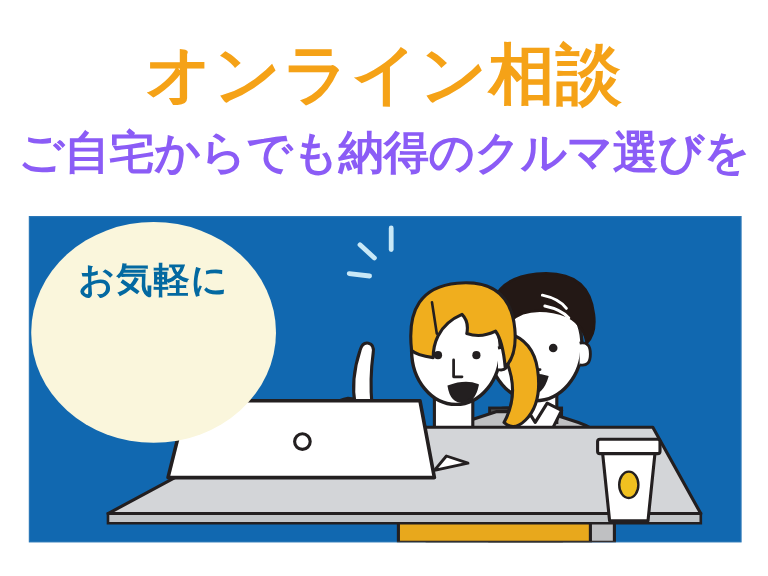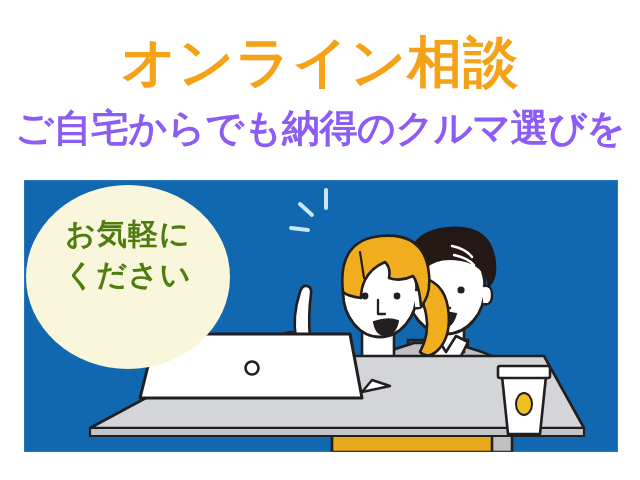--- a/index.html
+++ b/index.html
@@ -81,21 +81,21 @@
     height: 184px;
     border-radius: 50%;
     background: #FAF6DC;
   }
   .badge-text {
     position: absolute;
     left: 0;
     top: 28px;
     width: 204px;
     text-align: center;
-    color: #4d7c0f;
+    color: #0369a1;
     font-weight: bold;
     font-size: 30px;
     line-height: 41px;
     letter-spacing: 1px;
   }
   .badge-text .ln { display: block; }
 
   
   .art {
     position: absolute;
@@ -224,20 +224,19 @@
       <g>
         <path d="M478 196 l44 0 -6 58 -32 0 Z" fill="#FFFFFF" stroke="#231F20" stroke-width="2.6" stroke-linejoin="round"></path>
         <rect x="474" y="186" width="52" height="12" rx="2" fill="#FFFFFF" stroke="#231F20" stroke-width="2.6"></rect>
         <ellipse cx="500" cy="224" rx="8" ry="11" fill="#F0C020" stroke="#231F20" stroke-width="2"></ellipse>
       </g>
     </svg>
 
     <div class="badge">
       <div class="badge-text">
         <span class="ln">お気軽に</span>
-        <span class="ln">ください</span>
       </div>
     </div>
 
     <div class="panel-inner-edge"></div>
   </div>
 
 </div>
 
 </body></html>

